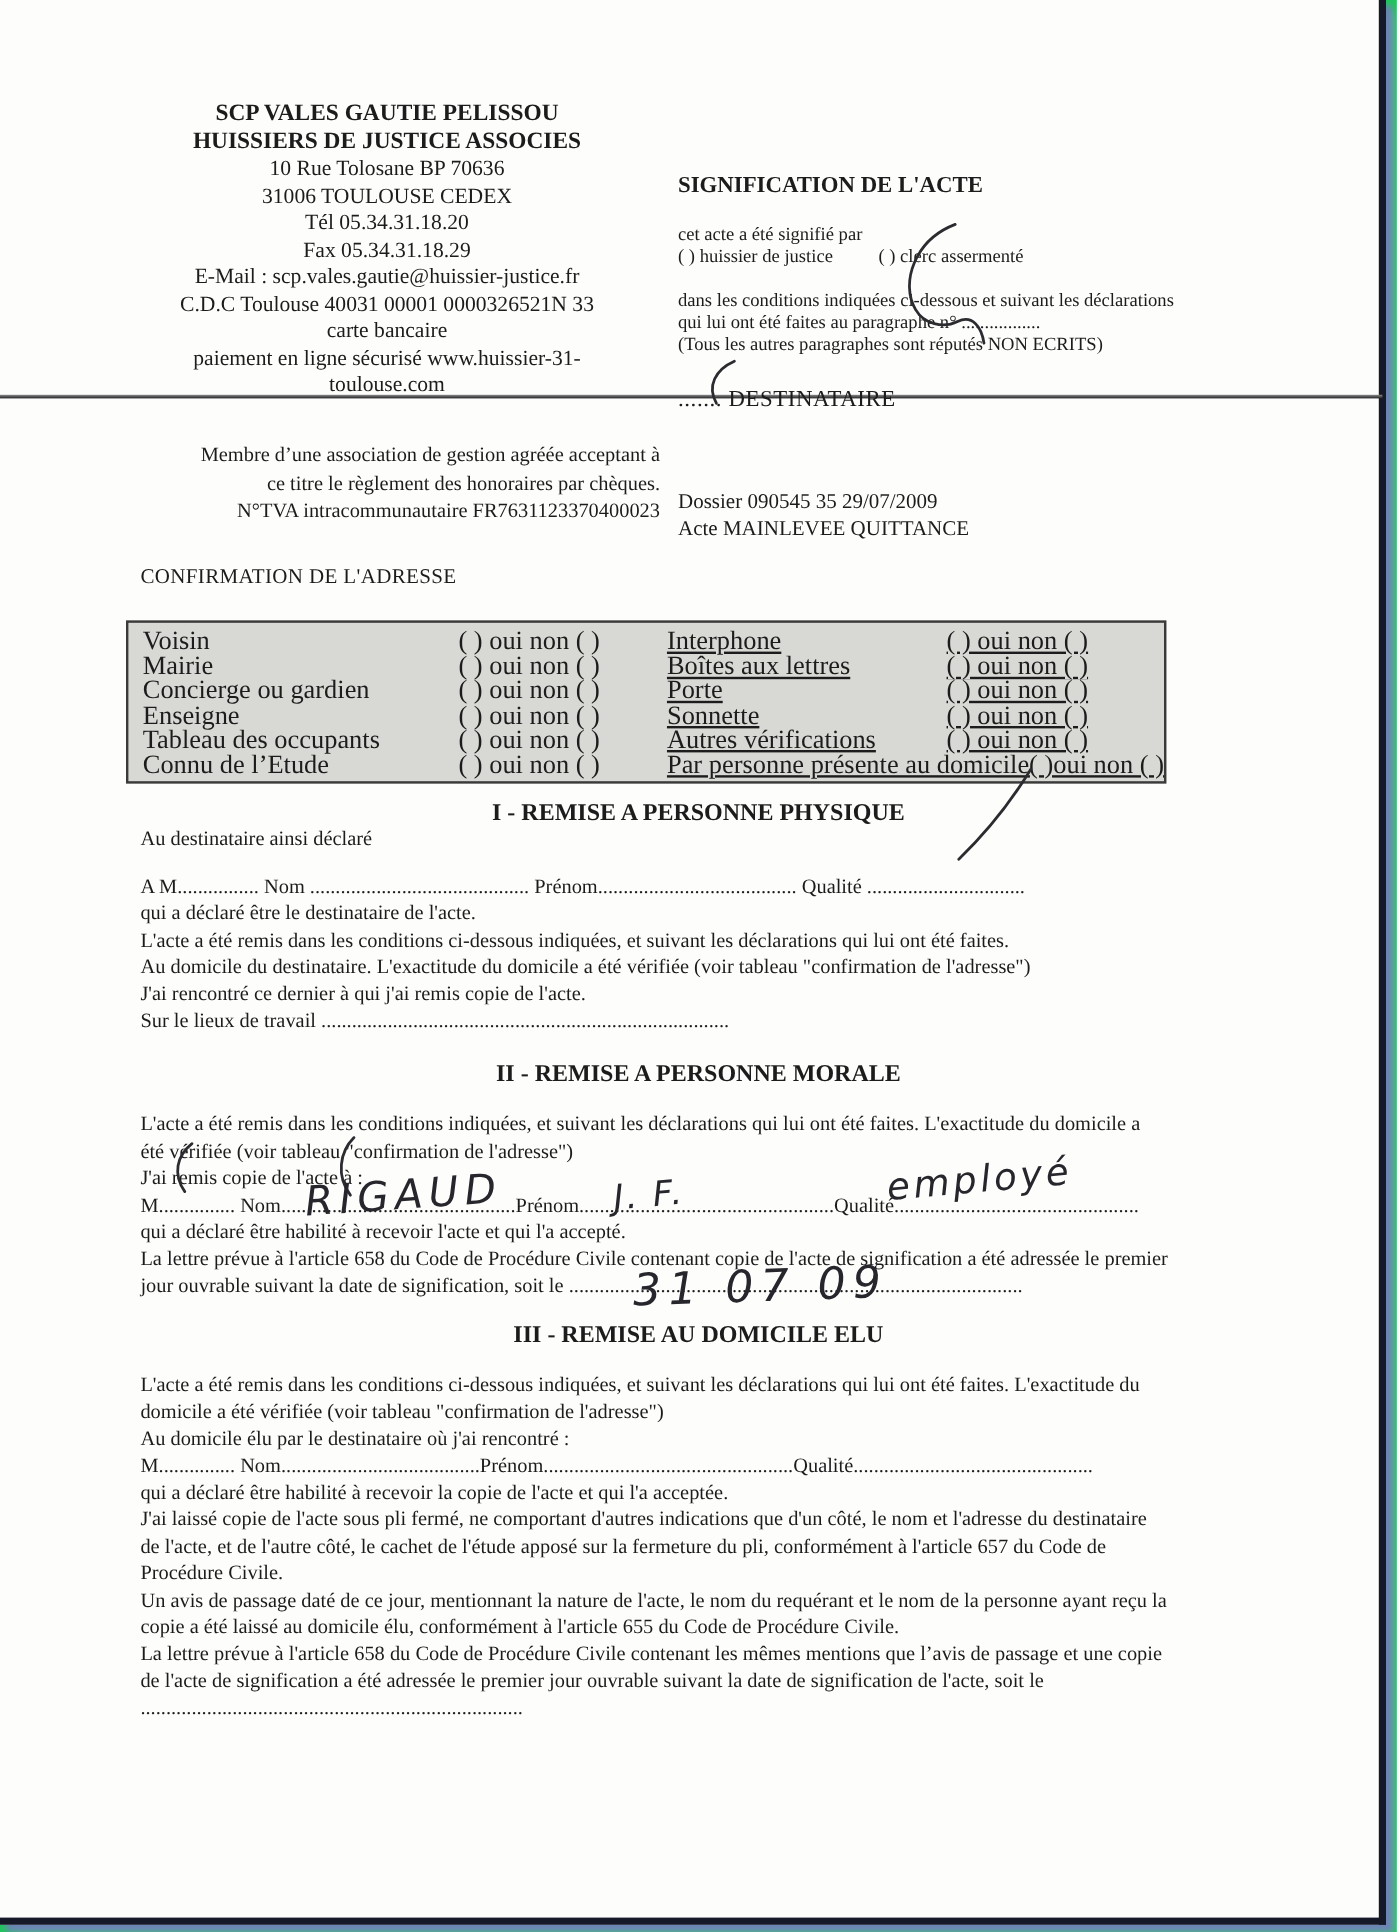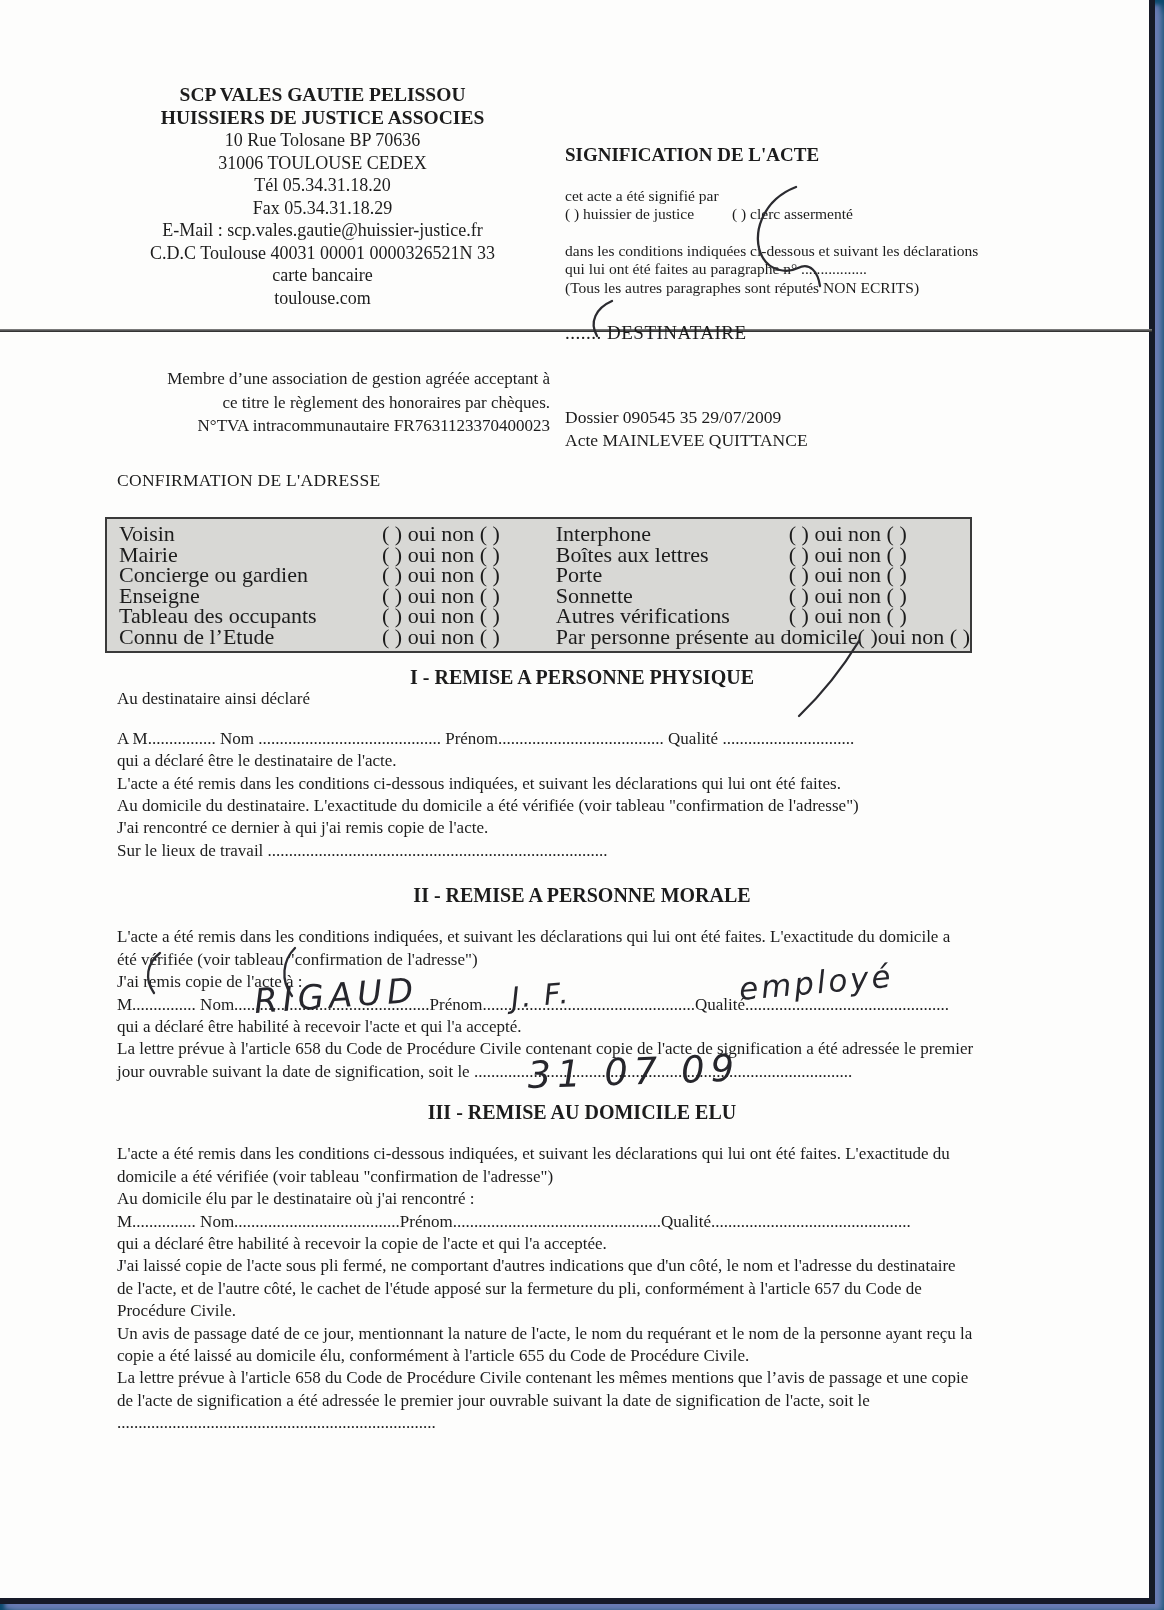--- a/index.html
+++ b/index.html
@@ -1,16 +1,16 @@
 <!DOCTYPE html>
 <html><head>
 <meta charset="utf-8">
 <style>
   html,body{margin:0;padding:0;}
-  .stage{position:relative;width:1164px;height:1610px;background:#0c4a6e;overflow:hidden;
+  .stage{position:relative;width:1164px;height:1610px;background:#22c55e;overflow:hidden;
          font-family:"Liberation Serif","DejaVu Serif",serif;color:#1c1c1c;}
   .page{position:absolute;left:0;top:0;width:1149px;height:1598px;background:#fdfdfc;
         border-right:6px solid #161a28;border-bottom:6px solid #161a28;
         box-shadow:5px 5px 4px rgba(110,125,185,.85),9px 9px 9px rgba(150,160,210,.5);}
   .abs{position:absolute;}
   .ln{white-space:nowrap;}
   
   .office{left:95px;top:84px;width:455px;text-align:center;font-size:18px;line-height:22.5px;}
   .office .ln:nth-child(-n+2){font-weight:bold;font-size:19.5px;}
   
@@ -22,21 +22,21 @@
   .rule{left:0;top:329px;width:1152px;height:3px;background:linear-gradient(#8a8a8a,#222);}
   .dest{left:565px;top:322px;font-weight:normal;font-size:19px;letter-spacing:.5px;}
   .membership{left:95px;top:367px;width:455px;text-align:right;font-size:17px;line-height:23.5px;}
   .dossier{left:565px;top:406px;font-size:17.5px;line-height:22.5px;}
   .conf-title{left:117px;top:470px;font-size:17.5px;letter-spacing:.3px;}
   
   .conf{left:105px;top:517px;width:863px;height:132px;background:#d8d8d5;
         border:2px solid #3a3a3a;display:flex;font-size:22px;}
   .conf .col{padding-top:5px;}
   .conf .colL{width:480px;padding-left:12px;box-sizing:border-box;}
-  .conf .colR{flex:1;}
+  .conf .colR{flex:1;text-decoration:underline;}
   .conf .row{display:flex;line-height:20.5px;white-space:nowrap;}
   .conf .colL .lbl{min-width:263px;}
   .conf .colR .lbl{min-width:233px;}
   
   .sec{left:117px;width:930px;font-size:17px;}
   .sec .ttl{text-align:center;font-weight:bold;font-size:20px;line-height:22px;}
   .sec .ln{line-height:22.4px;}
   .sec1{top:666px;}
   .sec1 .ln:nth-child(3){margin-top:17px;}
   .sec2{top:884px;}
@@ -57,20 +57,21 @@
     <div class="abs office">
       <div class="ln">SCP VALES GAUTIE PELISSOU</div>
       <div class="ln">HUISSIERS DE JUSTICE ASSOCIES</div>
       <div class="ln">10 Rue Tolosane BP 70636</div>
       <div class="ln">31006 TOULOUSE CEDEX</div>
       <div class="ln">Tél 05.34.31.18.20</div>
       <div class="ln">Fax 05.34.31.18.29</div>
       <div class="ln">E-Mail : scp.vales.gautie@huissier-justice.fr</div>
       <div class="ln">C.D.C Toulouse 40031 00001 0000326521N 33</div>
       <div class="ln">carte bancaire</div>
+      <div class="ln">paiement en ligne sécurisé www.huissier-31-</div>
       <div class="ln">toulouse.com</div>
     </div>
 
     <div class="abs sig">
       <div class="ttl ln">SIGNIFICATION DE L'ACTE</div>
       <div class="ln">cet acte a été signifié par</div>
       <div class="opts ln">
         <span class="o1">( ) huissier de justice</span>
         <span class="o2">( ) clerc assermenté</span>
       </div>

